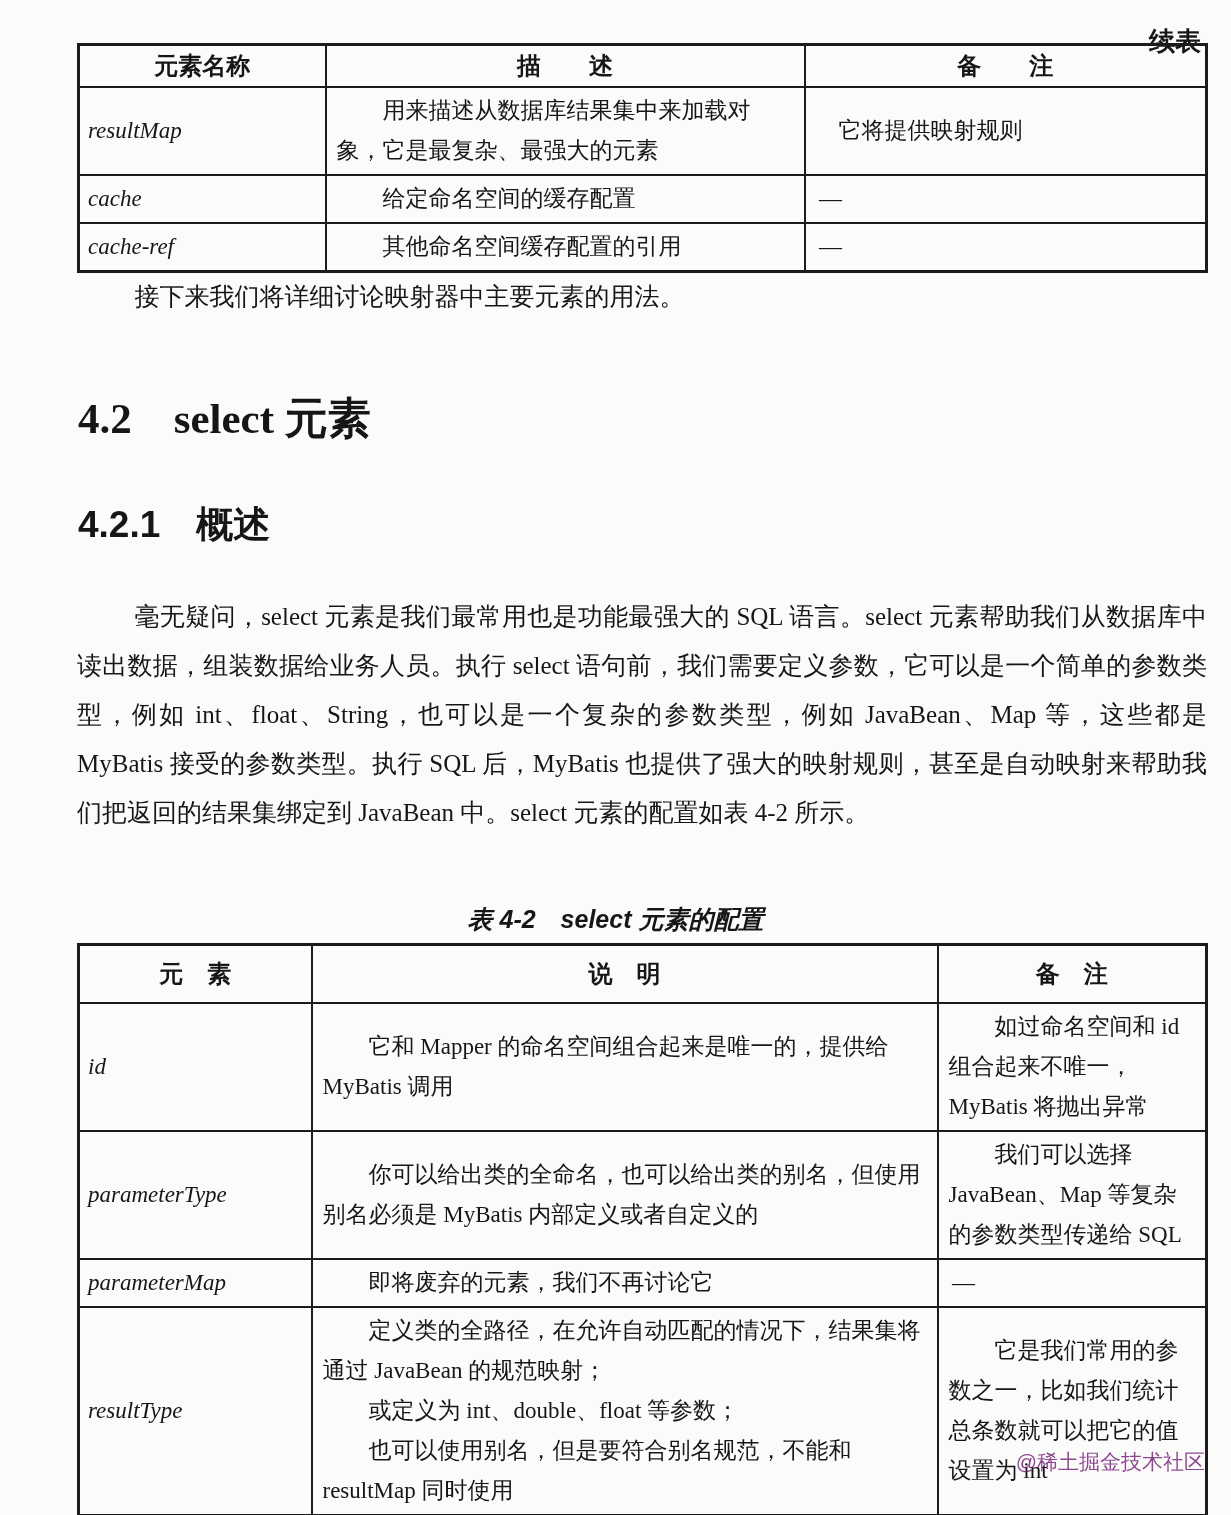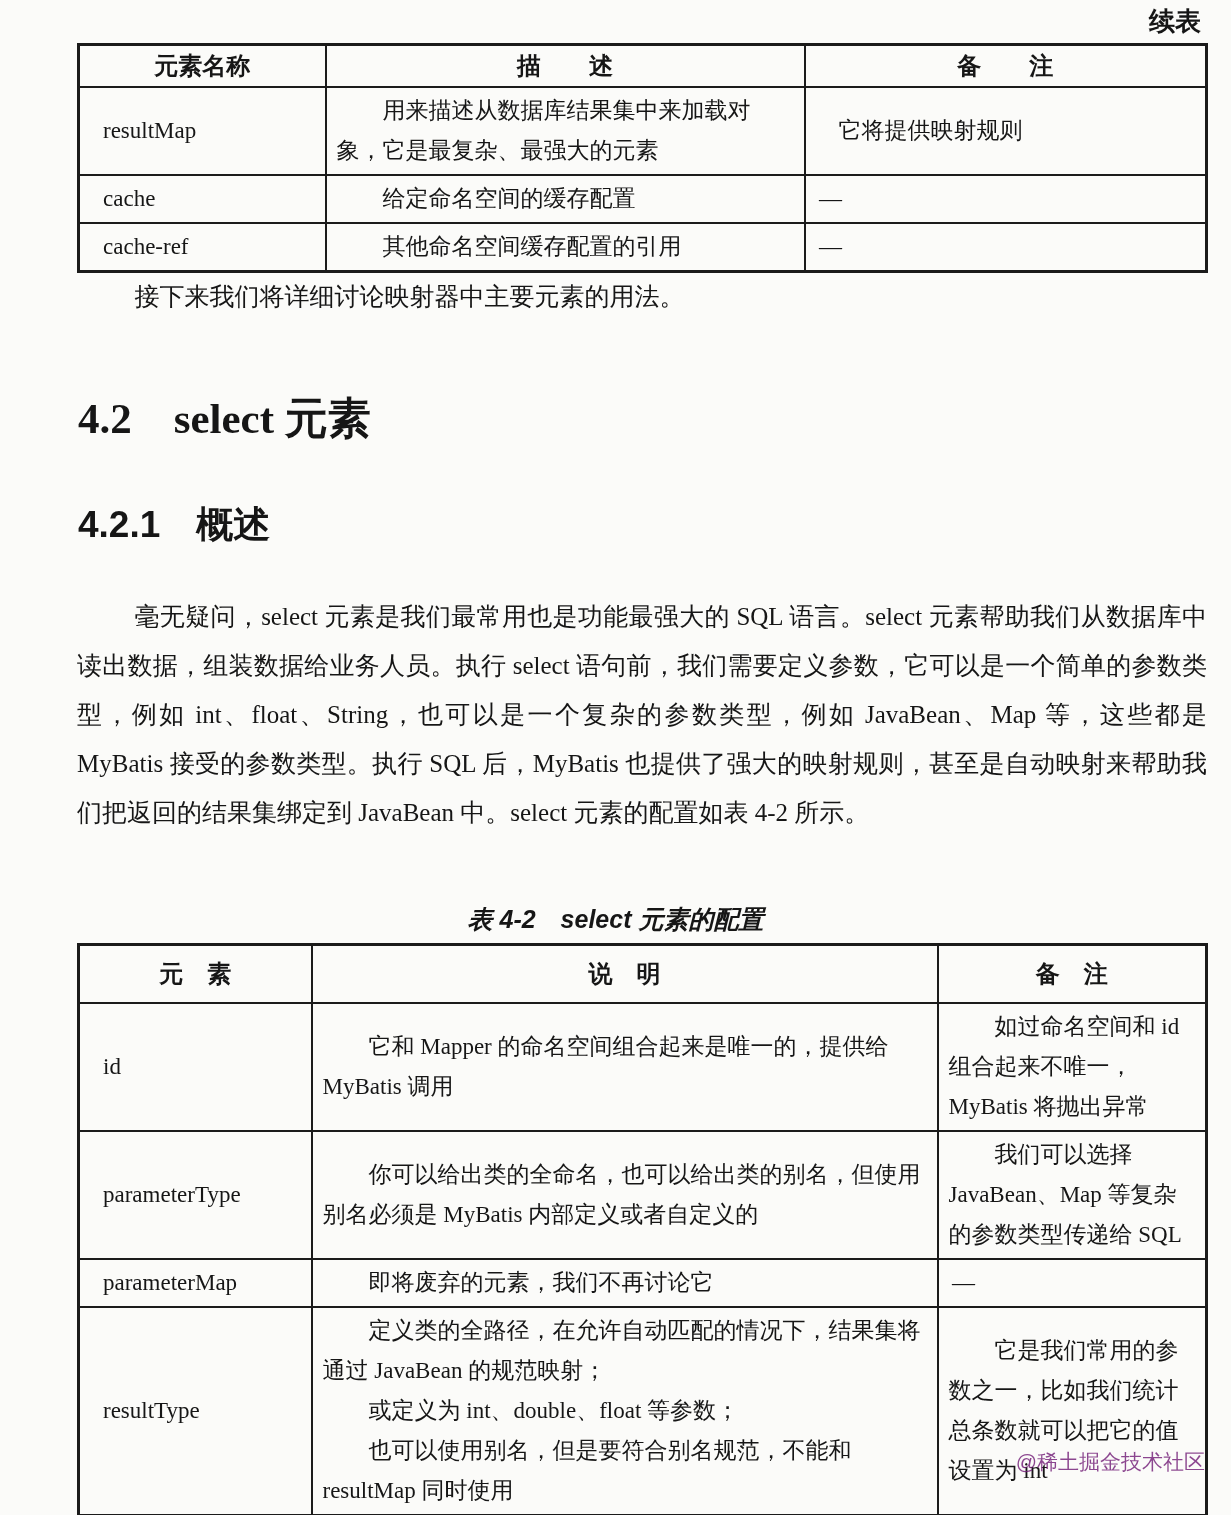--- a/index.html
+++ b/index.html
@@ -7,21 +7,21 @@
   body {
     width: 1231px; height: 1515px;
     background: #fbfbf9;
     color: #161616;
     font-family: "Liberation Serif", "DejaVu Serif", serif;
     position: relative;
     overflow: hidden;
   }
 
   .continued {
-    position: absolute; top: 4px; right: 30px;
+    position: absolute; top: 24px; right: 30px;
     font-size: 26px; font-weight: bold;
     font-family: "Liberation Sans", "DejaVu Sans", sans-serif;
   }
 
   table {
     border-collapse: collapse;
     position: absolute; left: 77px;
     width: 1128px;
     table-layout: fixed;
     border: 3px solid #1b1b1b;
@@ -31,21 +31,21 @@
   th, td { border: 2px solid #1b1b1b; }
   th {
     font-size: 24px; font-weight: bold;
     text-align: center; padding: 4px 2px;
   }
   td {
     font-size: 23px; line-height: 40px;
     vertical-align: middle;
     padding: 3px 10px;
   }
-  td.name { padding-left: 23px; }
+  td.name { padding-left: 8px; font-style: italic; }
   td p { margin: 0; text-indent: 2em; }
   td p.noind { text-indent: 0.15em; }
   td p.ind1 { text-indent: 1em; }
 
   .t1 tr.hr  { height: 40px; }
   .t1 tr.r0  { height: 80px; }
   .t1 tr.r1  { height: 42px; }
   .t1 tr.r2  { height: 40px; }
 
   .t2 tr.hr  { height: 58px; }

